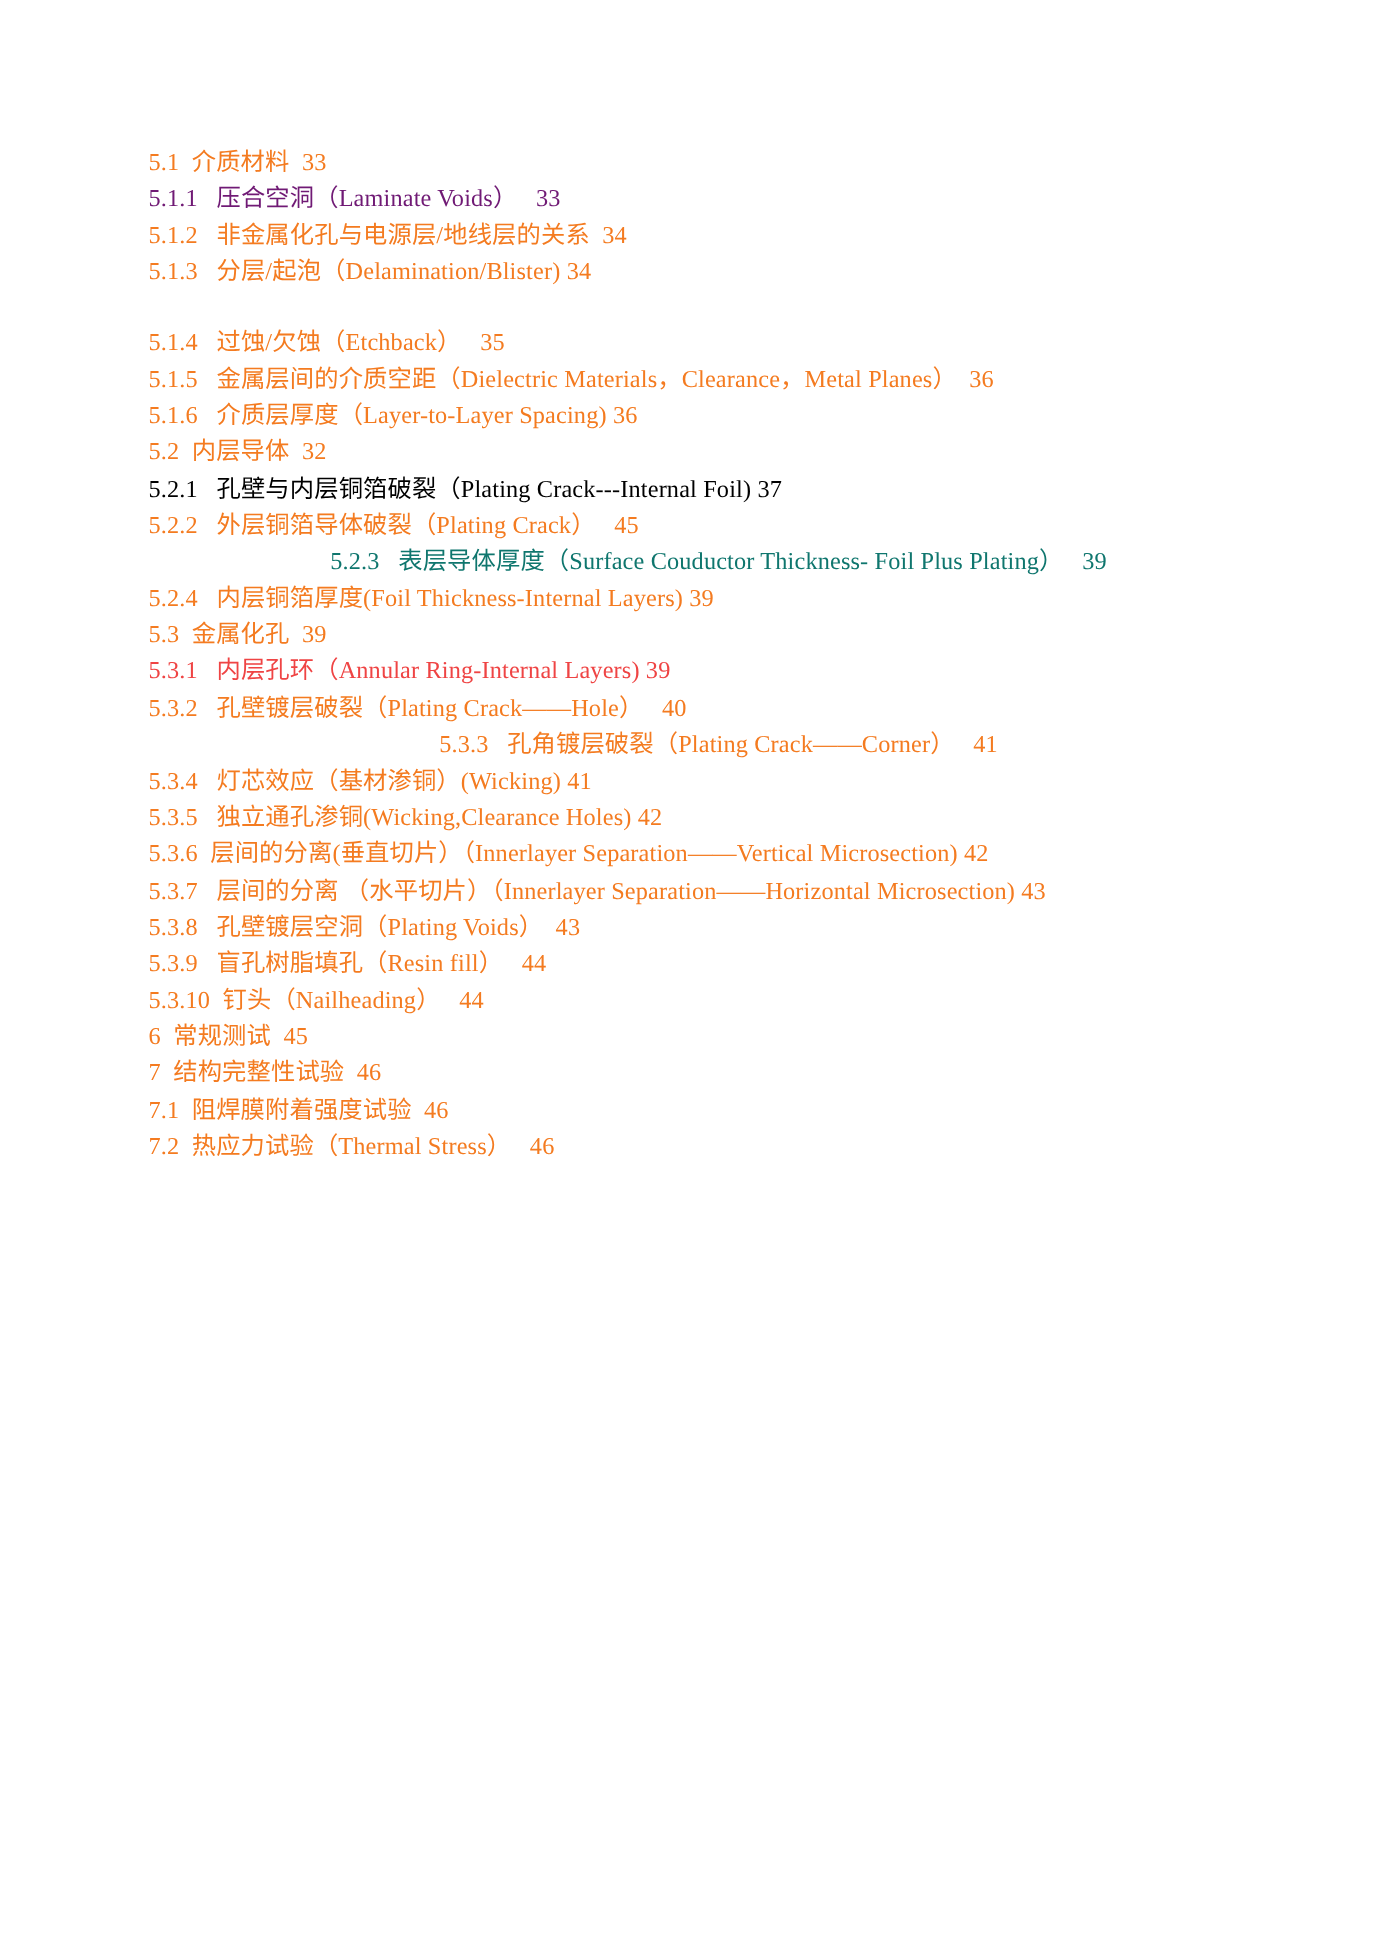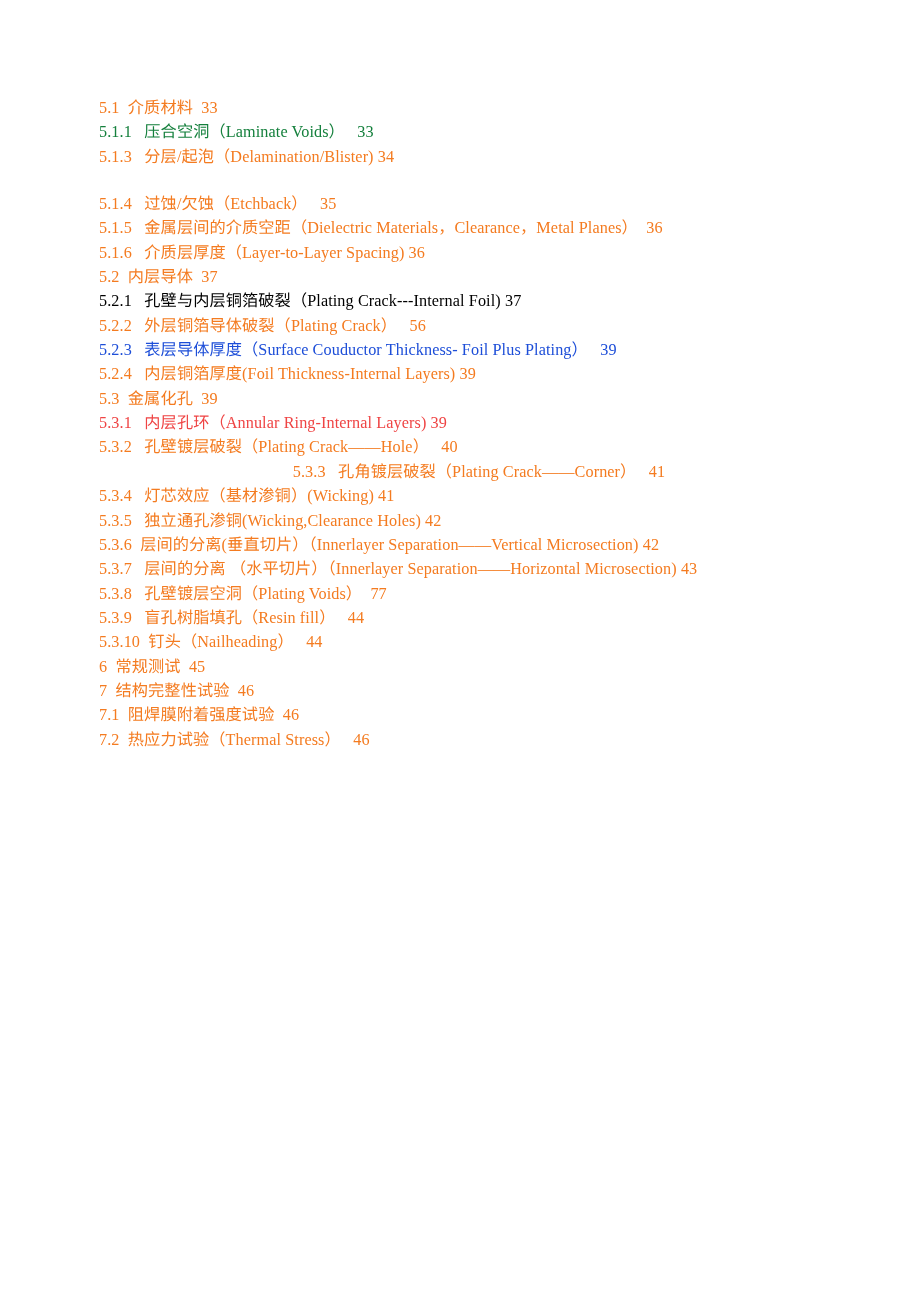--- a/index.html
+++ b/index.html
@@ -37,39 +37,40 @@
     font-family: "Liberation Serif", "DejaVu Serif", serif;
     text-rendering: optimizeLegibility;
   }
 </style>
 </head>
 <body style="background: rgb(255, 255, 255);">
 
 <div class="page" style="background: rgb(255, 255, 255);">
   <div class="toc" id="toc-list">
       <div class="toc-entry" style="color: rgb(244, 123, 32);">5.1  介质材料  33</div>
-      <div class="toc-entry" style="color: #15803d;">5.1.1   压合空洞（Laminate Voids）   33</div>
+      <div class="toc-entry" style="color: #701a75;">5.1.1   压合空洞（Laminate Voids）   33</div>
+      <div class="toc-entry" style="color: rgb(244, 123, 32);">5.1.2   非金属化孔与电源层/地线层的关系  34</div>
       <div class="toc-entry" style="color: rgb(244, 123, 32);">5.1.3   分层/起泡（Delamination/Blister) 34</div>
       <div class="toc-entry" style="color: rgb(244, 123, 32); margin-top: 23px;">5.1.4   过蚀/欠蚀（Etchback）   35</div>
       <div class="toc-entry" style="color: rgb(244, 123, 32); font-family: Liberation Serif, serif;">5.1.5   金属层间的介质空距（Dielectric Materials，Clearance，Metal Planes）  36</div>
       <div class="toc-entry" style="color: rgb(244, 123, 32);">5.1.6   介质层厚度（Layer-to-Layer Spacing) 36</div>
-      <div class="toc-entry" style="color: rgb(244, 123, 32);">5.2  内层导体  37</div>
+      <div class="toc-entry" style="color: rgb(244, 123, 32);">5.2  内层导体  32</div>
       <div class="toc-entry" style="color: #000000;">5.2.1   孔壁与内层铜箔破裂（Plating Crack---Internal Foil) 37</div>
-      <div class="toc-entry" style="color: rgb(244, 123, 32);">5.2.2   外层铜箔导体破裂（Plating Crack）   56</div>
-      <div class="toc-entry" style="color: #1d4ed8;">5.2.3   表层导体厚度（Surface Couductor Thickness- Foil Plus Plating）   39</div>
+      <div class="toc-entry" style="color: rgb(244, 123, 32);">5.2.2   外层铜箔导体破裂（Plating Crack）   45</div>
+      <div class="toc-entry" style="color: #0f766e; text-align: center;">5.2.3   表层导体厚度（Surface Couductor Thickness- Foil Plus Plating）   39</div>
       <div class="toc-entry" style="color: rgb(244, 123, 32);">5.2.4   内层铜箔厚度(Foil Thickness-Internal Layers) 39</div>
       <div class="toc-entry" style="color: rgb(244, 123, 32);">5.3  金属化孔  39</div>
       <div class="toc-entry" style="color: #ef4444;">5.3.1   内层孔环（Annular Ring-Internal Layers) 39</div>
       <div class="toc-entry" style="color: rgb(244, 123, 32);">5.3.2   孔壁镀层破裂（Plating Crack——Hole）   40</div>
       <div class="toc-entry" style="color: rgb(244, 123, 32); text-align: center;">5.3.3   孔角镀层破裂（Plating Crack——Corner）   41</div>
       <div class="toc-entry" style="color: rgb(244, 123, 32);">5.3.4   灯芯效应（基材渗铜）(Wicking) 41</div>
       <div class="toc-entry" style="color: rgb(244, 123, 32);">5.3.5   独立通孔渗铜(Wicking,Clearance Holes) 42</div>
       <div class="toc-entry" style="color: rgb(244, 123, 32);">5.3.6  层间的分离(垂直切片）（Innerlayer Separation——Vertical Microsection) 42</div>
       <div class="toc-entry" style="color: rgb(244, 123, 32);">5.3.7   层间的分离 （水平切片）（Innerlayer Separation——Horizontal Microsection) 43</div>
-      <div class="toc-entry" style="color: rgb(244, 123, 32);">5.3.8   孔壁镀层空洞（Plating Voids）  77</div>
+      <div class="toc-entry" style="color: rgb(244, 123, 32);">5.3.8   孔壁镀层空洞（Plating Voids）  43</div>
       <div class="toc-entry" style="color: rgb(244, 123, 32);">5.3.9   盲孔树脂填孔（Resin fill）   44</div>
       <div class="toc-entry" style="color: rgb(244, 123, 32);">5.3.10  钉头（Nailheading）   44</div>
       <div class="toc-entry" style="color: rgb(244, 123, 32);">6  常规测试  45</div>
       <div class="toc-entry" style="color: rgb(244, 123, 32);">7  结构完整性试验  46</div>
       <div class="toc-entry" style="color: rgb(244, 123, 32);">7.1  阻焊膜附着强度试验  46</div>
       <div class="toc-entry" style="color: rgb(244, 123, 32);">7.2  热应力试验（Thermal Stress）   46</div>
     </div>
 </div>
 
 </body></html>

